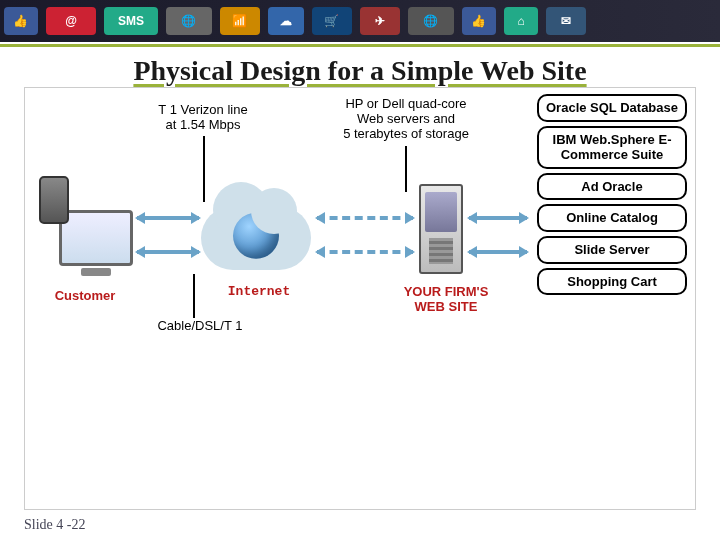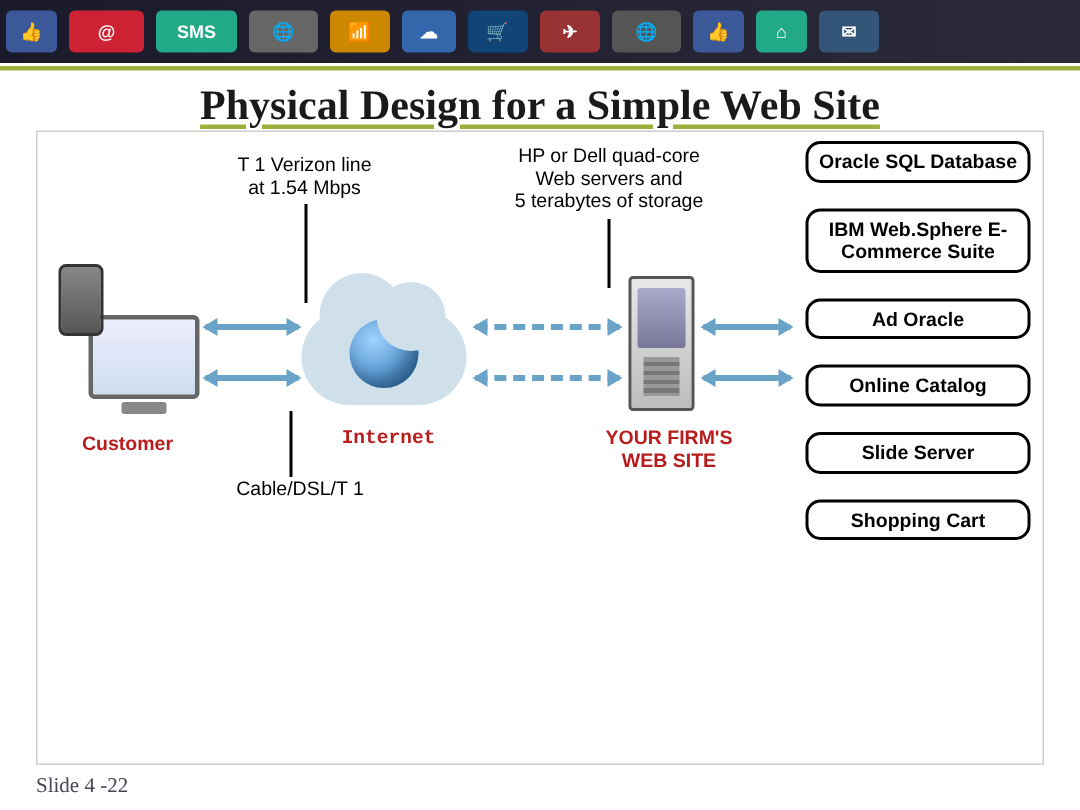--- a/index.html
+++ b/index.html
@@ -6,21 +6,21 @@
   html, body { width: 720px; height: 540px; font-family: Georgia, 'Times New Roman', serif; background: #fff; }
   .slide { width: 720px; height: 540px; position: relative; display: flex; flex-direction: column; }
   .banner { height: 42px; background: linear-gradient(90deg,#1a1a2a,#2a2a3a); position: relative; overflow: hidden; display:flex; align-items:center; }
   .banner .chip { height: 28px; border-radius: 4px; margin: 0 4px; display:flex; align-items:center; justify-content:center; color:#fff; font: 700 12px/1 Arial, sans-serif; }
   .rule { height: 3px; background: #9ab23a; margin-top: 2px; }
   .title { text-align: center; font-weight: 700; color: #1a1a1a; font-size: 28px; margin-top: 8px; text-decoration: underline; text-decoration-color:#9ab23a; text-decoration-thickness:3px; text-underline-offset:4px;}
   .subtitle { font-size: 20px; color: #222; margin: 4px 60px 6px 60px; line-height: 1.25; font-family: Georgia, serif; }
   .diagram { flex: 1; position: relative; margin: 0 24px 0 24px; border: 1px solid #ccc; background: #fff; overflow: hidden; }
   .node-label { position: absolute; font: 700 13px Arial, sans-serif; color: #b91c1c; text-align: center; }
   .conn-label { position: absolute; font: 400 13px Arial, sans-serif; color: #000; text-align: center; }
-  .stack { position: absolute; right: 8px; top: 6px; width: 150px; display:flex; flex-direction:column; gap:17px; }
+  .stack { position: absolute; right: 8px; top: 6px; width: 150px; display:flex; flex-direction:column; gap:4px; }
   .stack .box { border: 2px solid #000; border-radius: 10px; background: #fff; padding: 4px 6px; text-align: center; font: 700 13px Arial, sans-serif; line-height:1.2; }
   .device { position:absolute; }
   .monitor { width:74px; height:56px; border:3px solid #666; border-radius:4px; background:linear-gradient(#eef,#cde); }
   .monitor::after{content:"";position:absolute;left:50%;bottom:-10px;transform:translateX(-50%);width:30px;height:8px;background:#888;border-radius:2px;}
   .phone { width:30px; height:48px; border:2px solid #333; border-radius:5px; background:linear-gradient(#888,#555); position:absolute; left:-20px; top:-34px;}
   .cloud { width:110px; height:64px; background:#cfe0ea; border-radius:40px; position:relative; }
   .cloud::before, .cloud::after { content:""; position:absolute; background:#cfe0ea; border-radius:50%; }
   .cloud::before { width:56px;height:56px; left:12px; top:-24px; }
   .cloud::after { width:46px;height:46px; right:14px; top:-18px; }
   .globe { position:absolute; left:50%; top:50%; transform:translate(-50%,-55%); width:46px; height:46px; border-radius:50%; background:radial-gradient(circle at 35% 30%, #9fd4ff, #1e64a6); box-shadow: inset -6px -6px 10px rgba(0,0,0,.25); }

